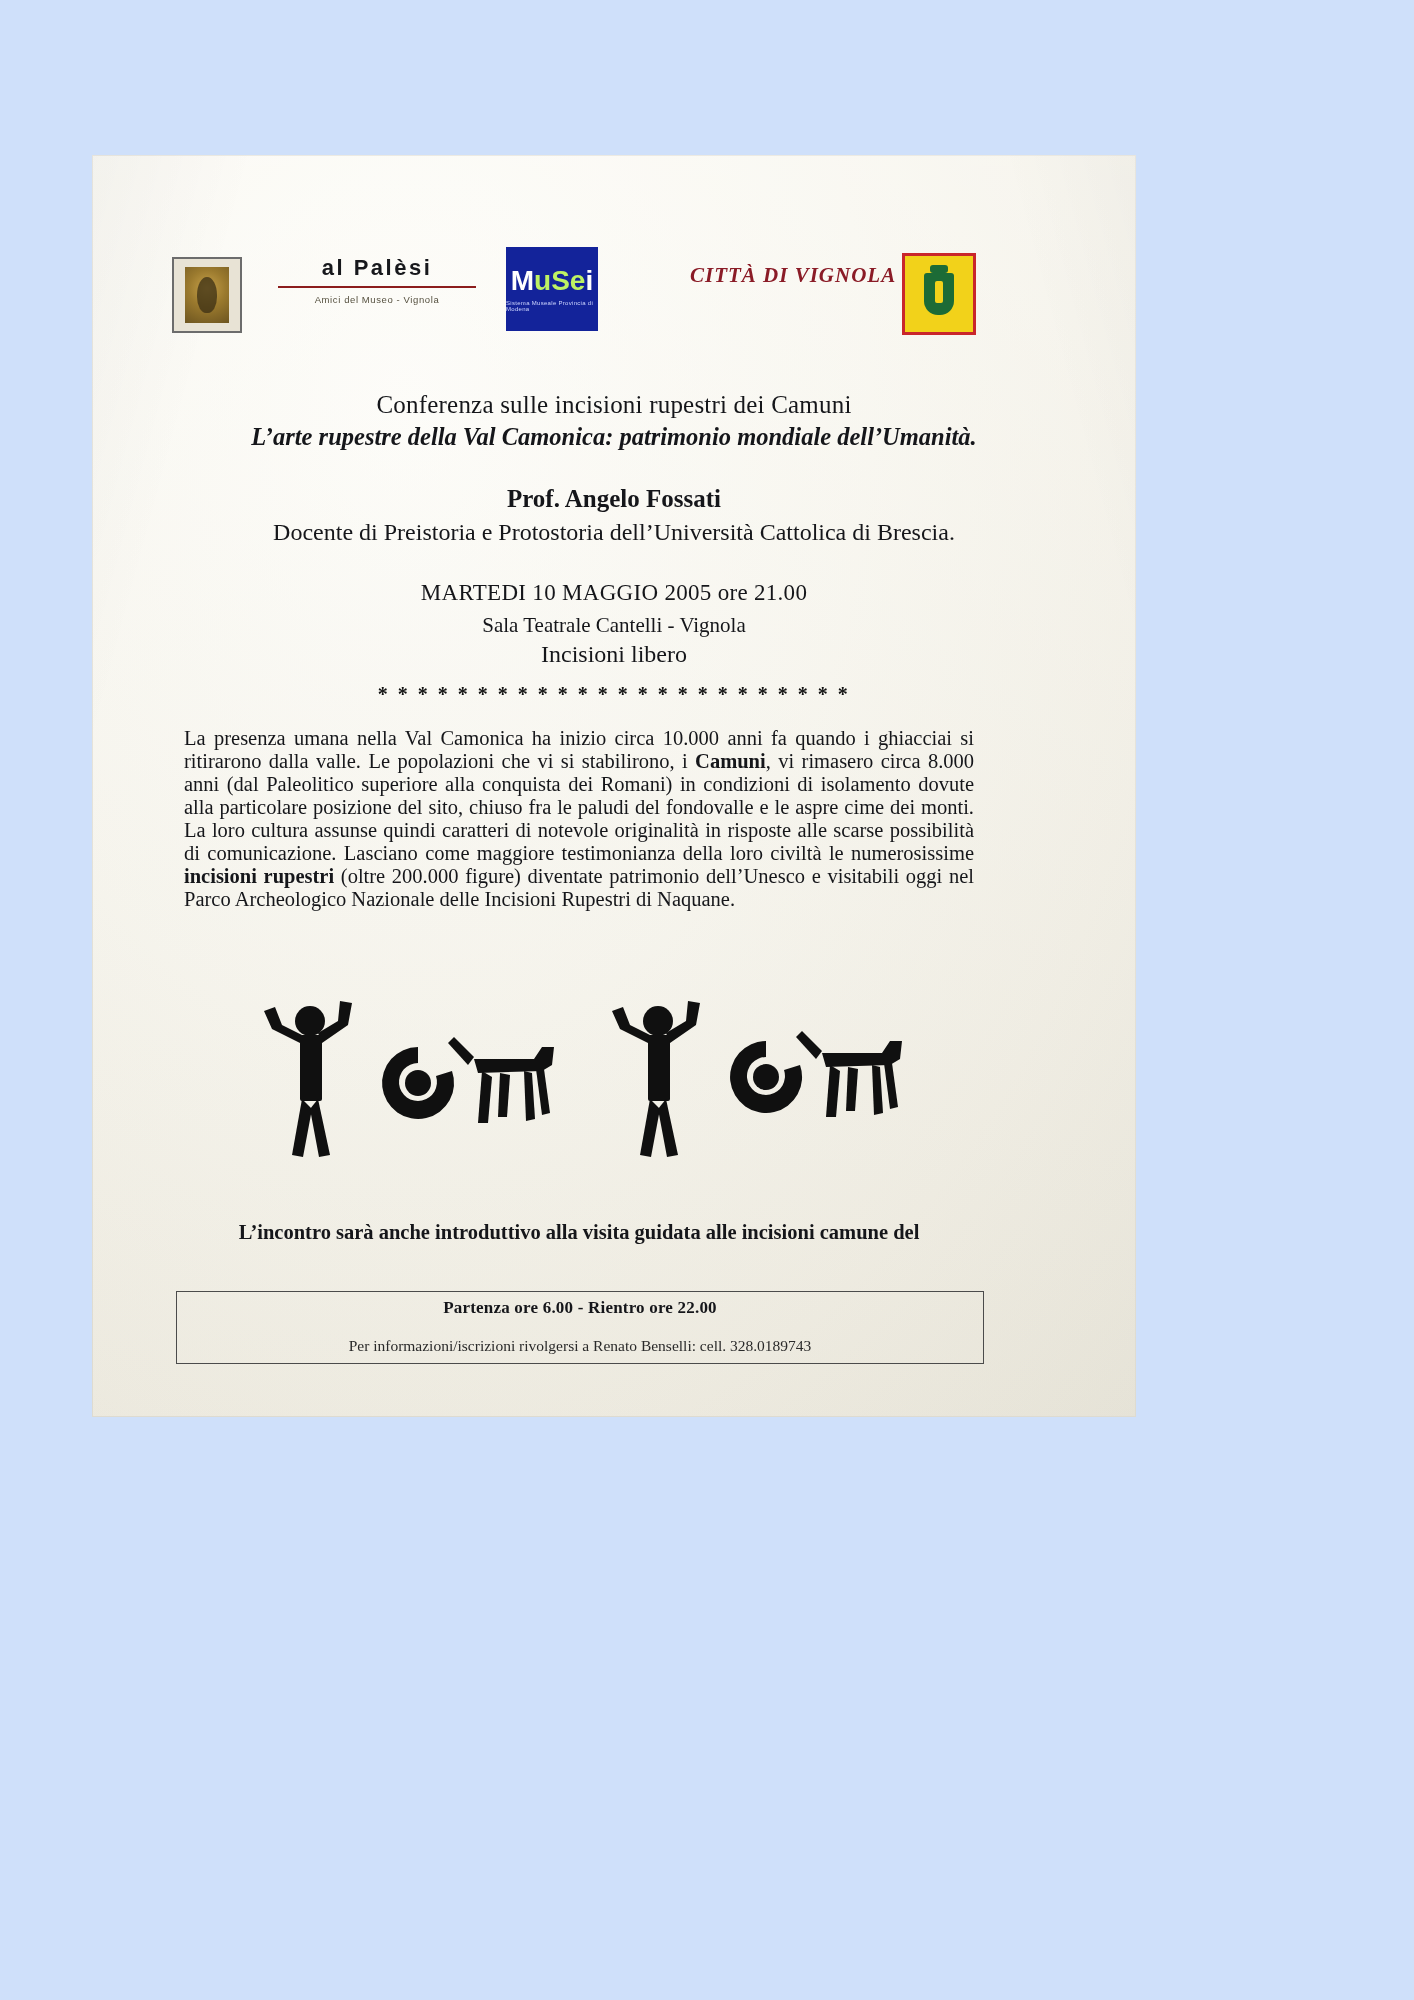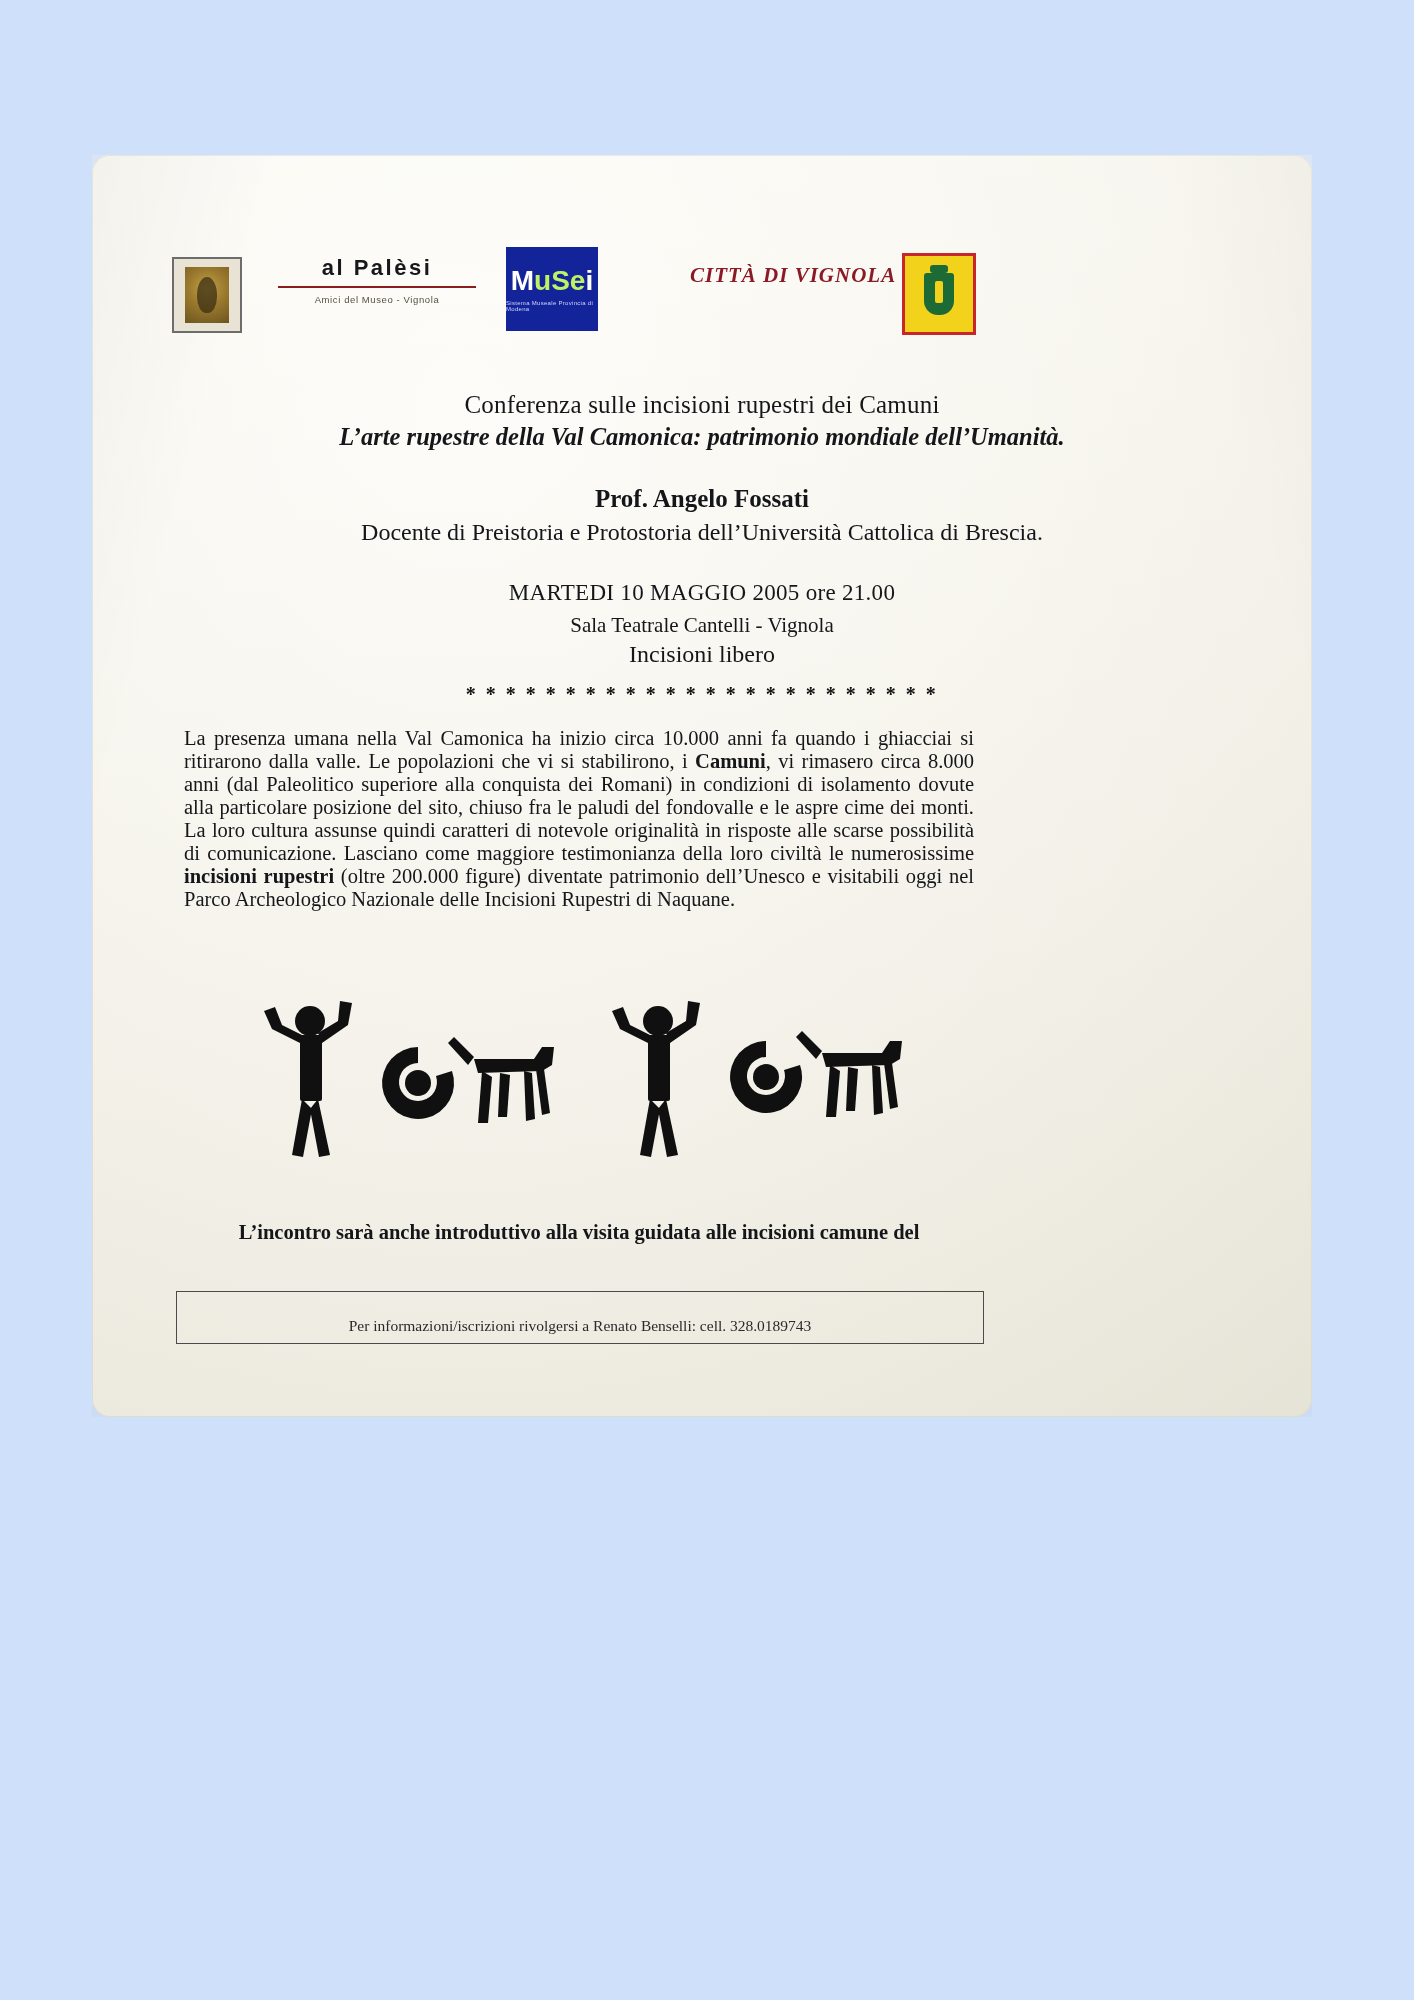--- a/index.html
+++ b/index.html
@@ -13,26 +13,25 @@
     font-family: "Liberation Serif", serif;
     position: relative;
     overflow: hidden;
   }
 
   
   #sheet {
     position: absolute;
     left: 92px;
     top: 155px;
-    width: 1220px;
+    width: 1044px;
     height: 1262px;
     background:
       radial-gradient(ellipse at 30% 20%, #fdfcf7 0%, #f7f5ec 45%, #f1eee3 75%, #eae7db 100%);
     box-shadow: 0 0 0 1px #e2dfd4 inset;
-    border-radius: 18px;
   }
   
   #sheet::before {
     content: "";
     position: absolute;
     inset: 0;
     background:
       linear-gradient(105deg, rgba(0,0,0,0.030) 0%, rgba(0,0,0,0) 12%),
       linear-gradient(255deg, rgba(0,0,0,0.025) 0%, rgba(0,0,0,0) 10%),
       linear-gradient(180deg, rgba(255,255,255,0.35) 0%, rgba(0,0,0,0.02) 100%);
@@ -385,17 +384,18 @@
           </g>
         </g>
       </svg>
     </div>
 
     <div id="closing">
       <div>L’incontro sarà anche introduttivo alla visita guidata alle incisioni camune del</div>
     </div>
 
     <div id="info-box">
+      <div class="ib-line1">Partenza ore 6.00 - Rientro ore 22.00</div>
       <div class="ib-line2">Per informazioni/iscrizioni rivolgersi a Renato Benselli: cell. 328.0189743</div>
     </div>
 
   </div>
 </div>
 
 </body></html>

